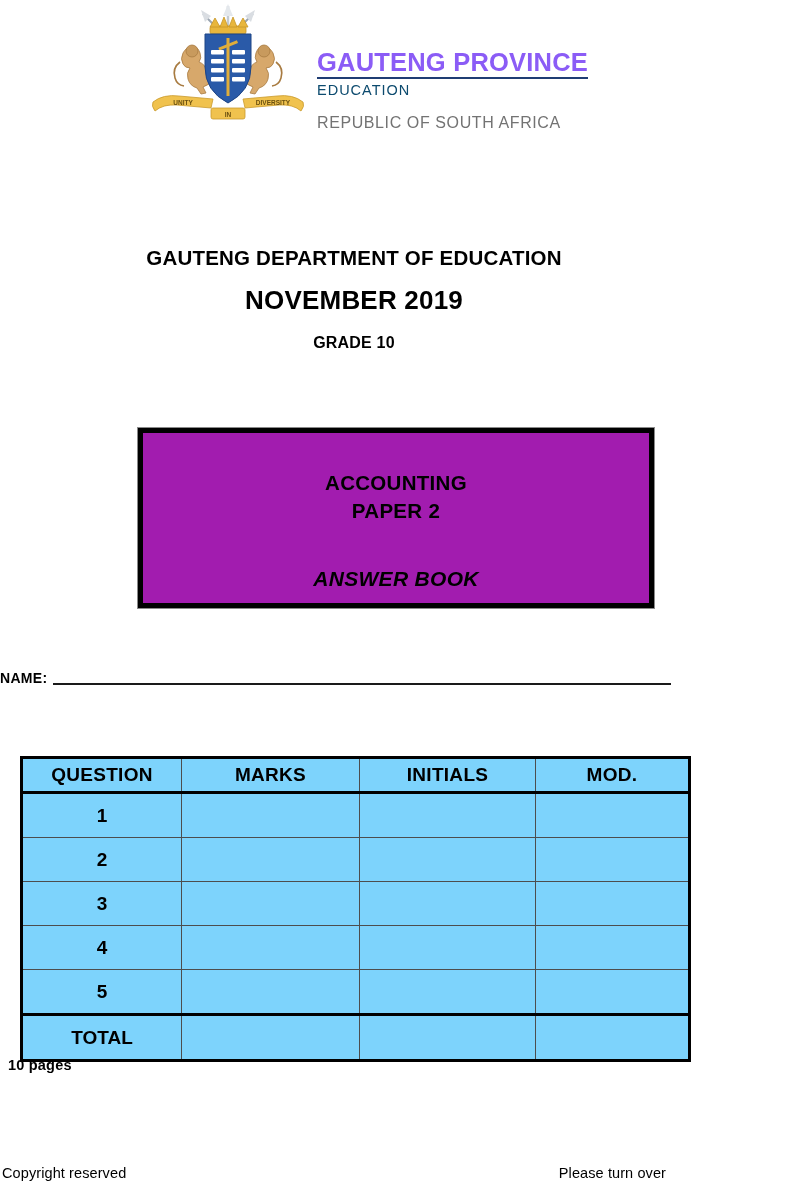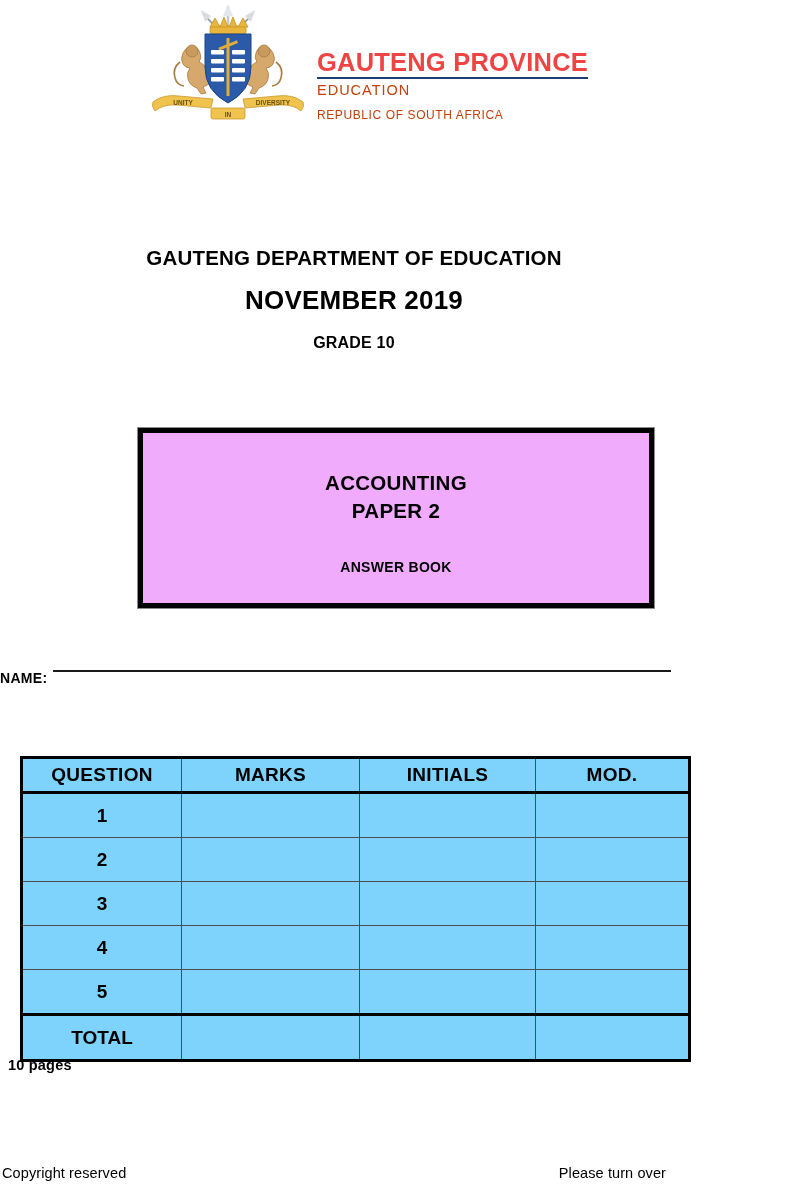--- a/index.html
+++ b/index.html
@@ -34,40 +34,40 @@
   }
   #logo-wordmark {
     margin-left: 4px;
     padding-top: 48px;
     line-height: 1;
   }
   #province-name {
     font-size: 25.5px;
     font-weight: bold;
     letter-spacing: 0.2px;
-    color: #ef4444;
+    color: #8b5cf6;
     border-bottom: 2px solid #1f3d73;
     display: inline-block;
     padding-bottom: 1px;
     white-space: nowrap;
   }
   #education-line {
     font-size: 14.5px;
     font-weight: normal;
     letter-spacing: 1.0px;
-    color: #c2410c;
+    color: #0c4a6e;
     margin-top: 4px;
     white-space: nowrap;
   }
   #country-line {
-    font-size: 12px;
+    font-size: 16px;
     font-weight: normal;
     letter-spacing: 0.6px;
-    color: #c2410c;
-    margin-top: 12px;
+    color: #737373;
+    margin-top: 18px;
     white-space: nowrap;
   }
 
   
   #heading-block {
     position: absolute;
     left: 0;
     top: 243px;
     width: 708px;
     text-align: center;
@@ -104,53 +104,55 @@
   #title-box {
     position: absolute;
     left: 138px;
     top: 428px;
     width: 516px;
     height: 180px;
     box-sizing: border-box;
     border: 5px solid #000000;
     outline: 1px solid #8a8a8a;
     outline-offset: 0px;
-    background: #f0abfc;
+    background: #a21caf;
     text-align: center;
   }
   #title-box-inner {
     padding-top: 36px;
   }
   .tb-subject {
     font-size: 20.5px;
     font-weight: bold;
     letter-spacing: 0.3px;
     line-height: 28px;
   }
   .tb-paper {
     font-size: 20.5px;
     font-weight: bold;
     letter-spacing: 0.3px;
     line-height: 28px;
   }
   .tb-kind {
-    font-size: 14px;
+    font-size: 21px;
     font-weight: bold;
     letter-spacing: 0.3px;
     line-height: 28px;
-    margin-top: 28px;
+    margin-top: 40px;
+    font-style: italic;
   }
 
   
   #name-row {
     position: absolute;
     left: 0px;
     top: 670px;
     width: 650px;
     display: flex;
+    align-items: flex-end;
   }
   #name-label {
     font-size: 14px;
     font-weight: bold;
     letter-spacing: 0.3px;
     line-height: 16px;
   }
   #name-rule {
     flex: 0 0 auto;
     width: 618px;

